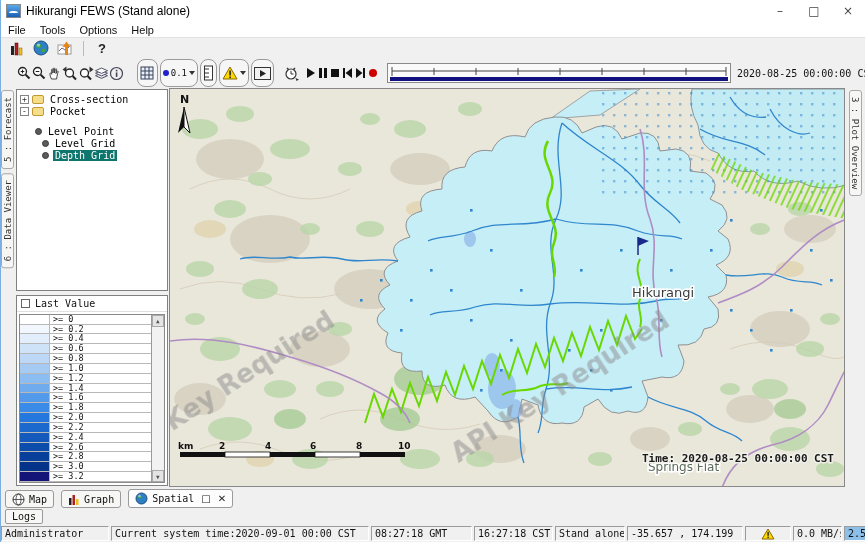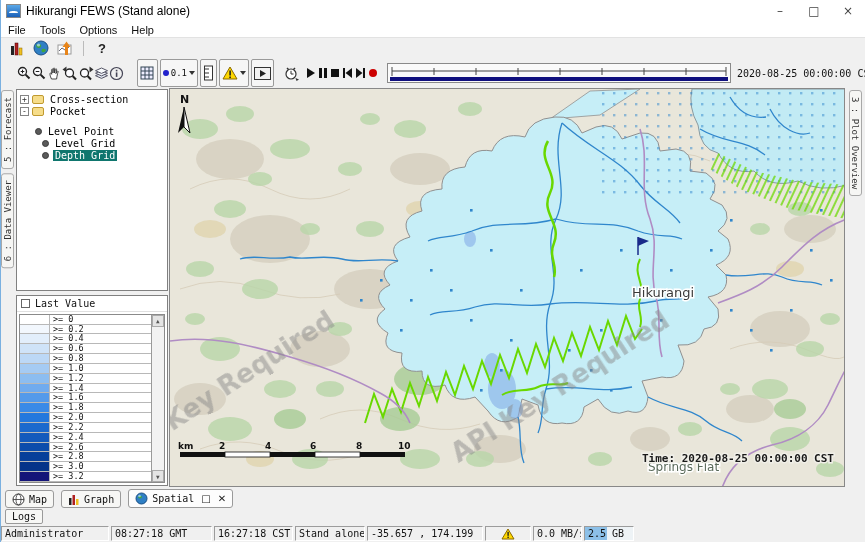--- a/index.html
+++ b/index.html
@@ -24,21 +24,21 @@
 
   
   .toolbar1 { height:21px; background:#f0f0f0; border-top:1px solid #e2e2e2; display:flex; align-items:center; padding-left:4px; }
   .tb1-btn { width:24px; height:19px; display:flex; align-items:center; justify-content:center; }
   .vsep { width:1px; height:15px; background:#bbb; margin:0 6px; }
   .help-q { font-weight:bold; font-size:13px; color:#222; }
 
   
   .toolbar2 { height:30px; background:#f0f0f0; display:flex; align-items:center; padding-left:16px; }
   .tb-btn { width:23px; height:22px; display:flex; align-items:center; justify-content:center; }
-  .tb-box { border:1px solid #9a9a9a; background:#f6f6f6; border-radius:2px; height:28px;
+  .tb-box { border:1px solid #9a9a9a; background:#f6f6f6; border-radius:8px; height:28px;
             display:flex; align-items:center; justify-content:center; margin:0 1px; padding:0 2px; }
   .dd-arrow { width:0; height:0; border-left:3px solid transparent; border-right:3px solid transparent;
               border-top:4px solid #333; margin-left:2px; }
   .thr-dot { width:6px; height:6px; border-radius:50%; background:#2222cc; margin-right:2px; }
   .thr-val { font-size:9px; font-family:"DejaVu Sans Mono",monospace; }
   .timeline { width:344px; height:20px; border:1px solid #8a8a8a; background:#fafafa; margin-left:8px; position:relative; }
   .tl-date { font-size:10px; font-family:"DejaVu Sans Mono",monospace; margin-left:6px; white-space:nowrap; }
 
   
   .mainrow { display:flex; height:399px; }
@@ -681,20 +681,21 @@
     <span class="tabctl">□</span>
     <span class="tabctl">✕</span>
   </span>
 </div>
 <div class="logsrow">
   <span class="logs-btn">Logs</span>
 </div>
 
 <div class="statusbar">
   <span class="st-cell" style="width:108px">Administrator</span>
+  <span class="st-cell" style="width:258px">Current system time:2020-09-01 00:00 CST</span>
   <span class="st-cell" style="width:101px">08:27:18 GMT</span>
   <span class="st-cell" style="width:79px">16:27:18 CST</span>
   <span class="st-cell" style="width:70px">Stand alone</span>
   <span class="st-cell" style="width:116px">-35.657 , 174.199</span>
   <span class="st-cell" style="width:46px; display:flex; align-items:center; justify-content:center;">
     <svg width="14" height="12">
         <polygon points="7,1 13,11 1,11" fill="#ffd800" stroke="#8a6a00"></polygon>
         <rect x="6.4" y="3.8" width="1.4" height="4" fill="#222"></rect>
         <rect x="6.4" y="8.6" width="1.4" height="1.4" fill="#222"></rect>
       </svg>

